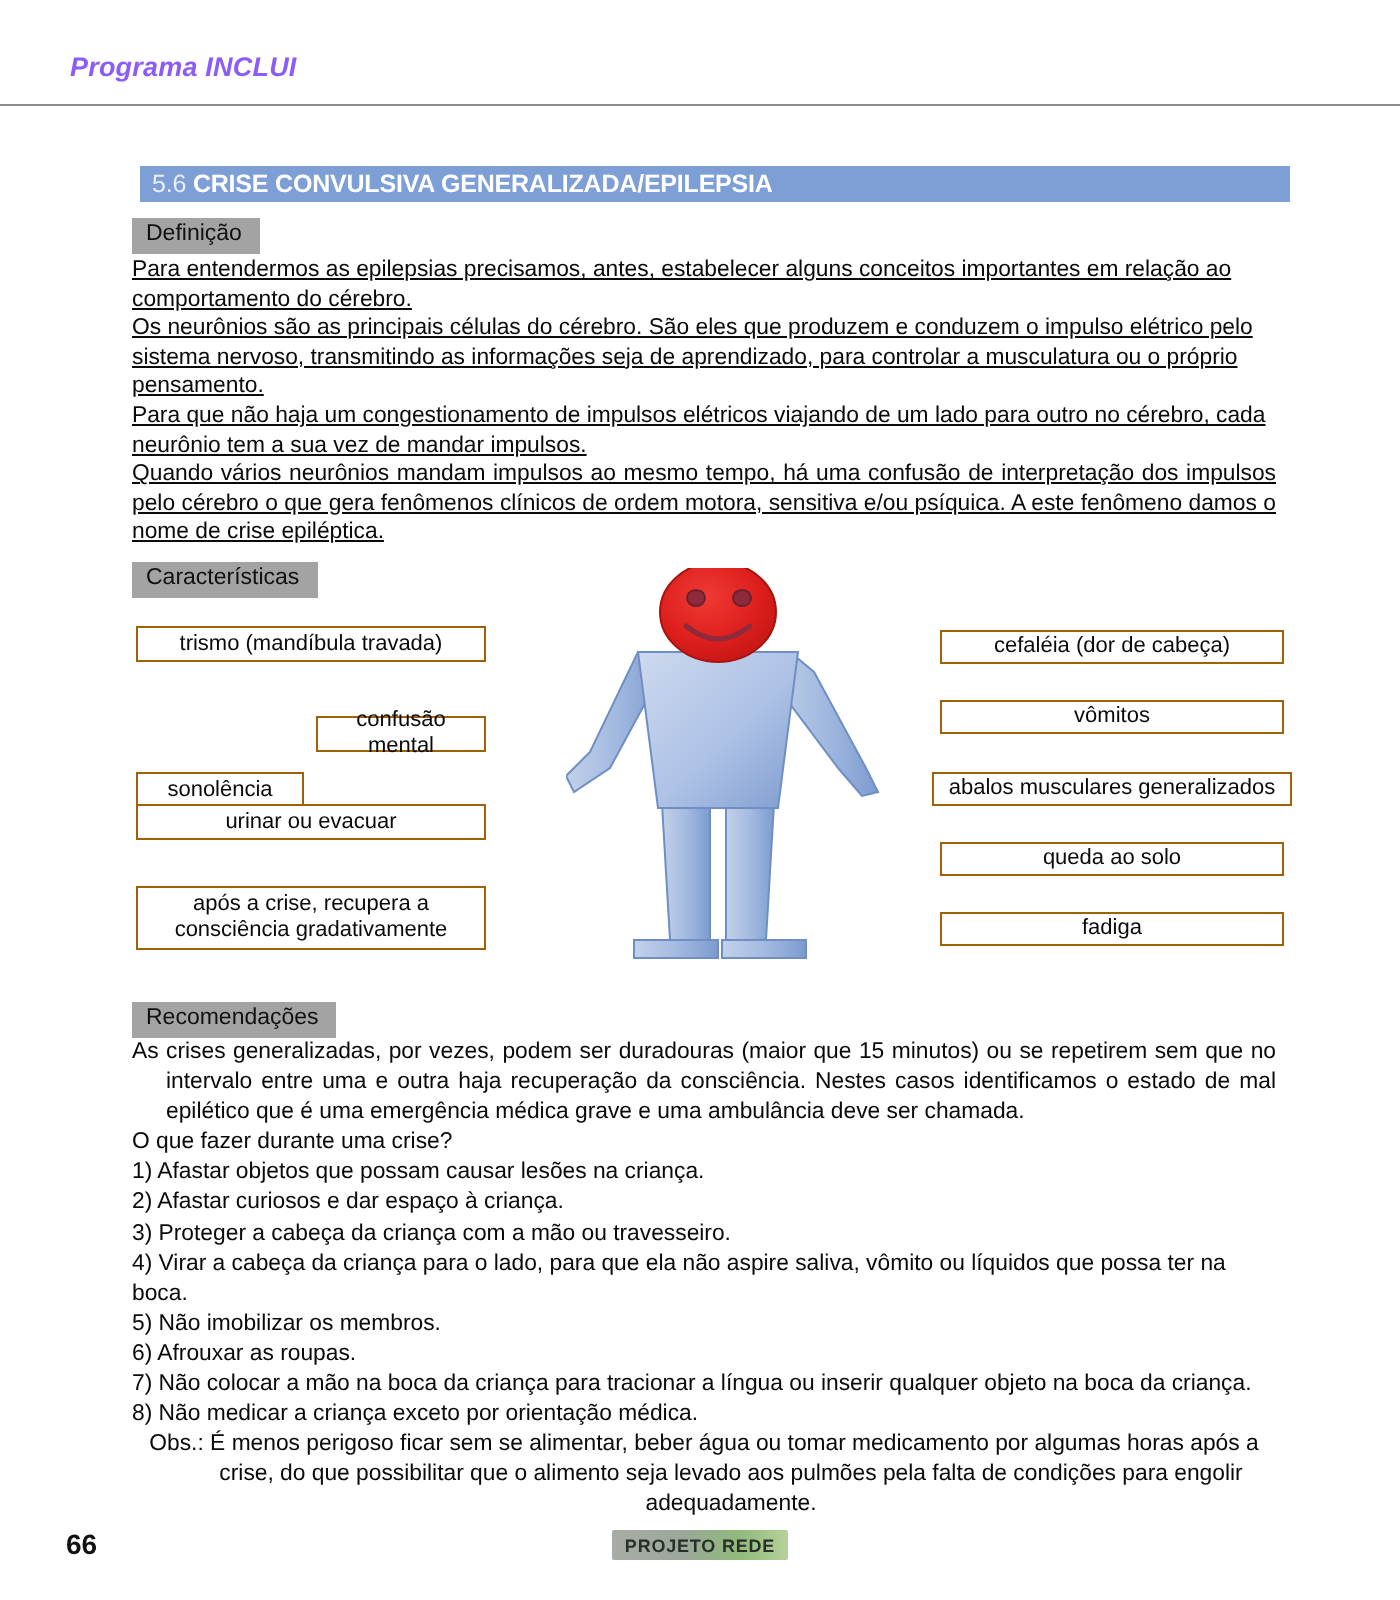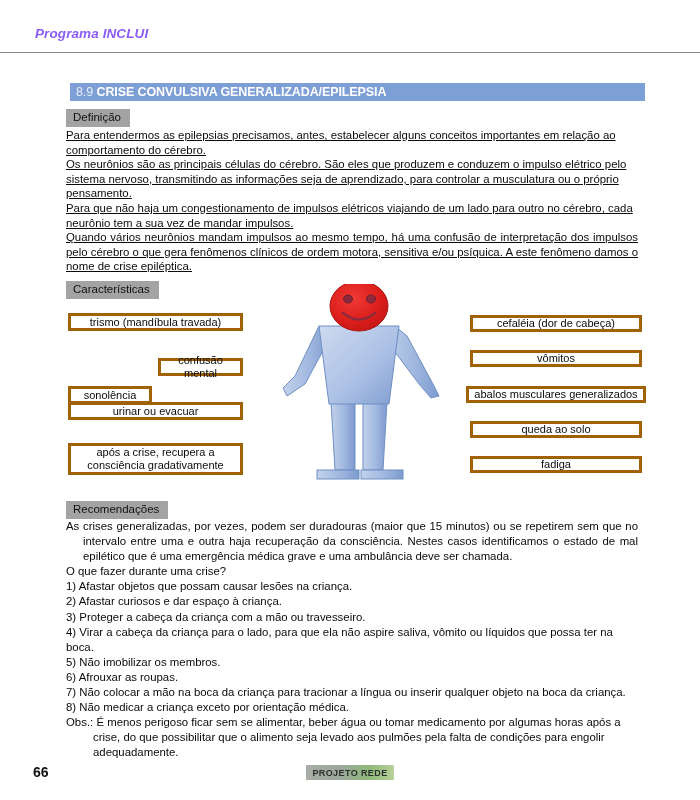--- a/index.html
+++ b/index.html
@@ -82,21 +82,21 @@
     color: #0a0a0a;
     text-decoration: underline;
   }
   #definition-body { top: 128px; }
   #definition-body p { margin: 0; }
   #definition-body p.justified { text-align: justify; }
 
   
   .cbox {
     position: absolute;
-    border: 3px solid #a16207;
+    border: 1px solid #a16207;
     background: #ffffff;
     font-size: 11px;
     line-height: 13px;
     color: #0a0a0a;
     text-align: center;
     box-sizing: border-box;
     display: flex;
     align-items: center;
     justify-content: center;
     padding: 1px 3px;
@@ -115,21 +115,21 @@
   #recs-body {
     position: absolute;
     left: 66px;
     top: 519px;
     width: 572px;
     font-size: 11.4px;
     line-height: 15.1px;
     color: #0a0a0a;
   }
   #recs-body p { margin: 0; }
-  #recs-body p.hang { padding-left: 17px; text-indent: -17px; }
+  #recs-body p.hang { padding-left: 17px; text-indent: -17px; text-align: center; }
 
   
   #page-number {
     position: absolute;
     left: 33px;
     top: 764px;
     font-size: 14px;
     font-weight: bold;
     color: #111111;
   }
@@ -154,21 +154,21 @@
     white-space: nowrap;
   }
 </style>
 </head>
 <body>
 
 <div id="running-head">Programa INCLUI</div>
 <div id="head-rule"></div>
 
 <div id="section-banner">
-  <span class="num">8.9 </span>
+  <span class="num">5.6 </span>
   <span>CRISE CONVULSIVA GENERALIZADA/EPILEPSIA</span>
 </div>
 
 <div class="subhead" id="subhead-definicao">Definição</div>
 
 <div class="body-block" id="definition-body">
   <p>Para entendermos as epilepsias precisamos, antes, estabelecer alguns conceitos importantes em relação ao comportamento do cérebro.</p>
   <p>Os neurônios são as principais células do cérebro. São eles que produzem e conduzem o impulso elétrico pelo sistema nervoso, transmitindo as informações seja de aprendizado, para controlar a musculatura ou o próprio pensamento.</p>
   <p>Para que não haja um congestionamento de impulsos elétricos viajando de um lado para outro no cérebro, cada neurônio tem a sua vez de mandar impulsos.</p>
   <p class="justified">Quando vários neurônios mandam impulsos ao mesmo tempo, há uma confusão de interpretação dos impulsos pelo cérebro o que gera fenômenos clínicos de ordem motora, sensitiva e/ou psíquica. A este fenômeno damos o nome de crise epiléptica.</p>

